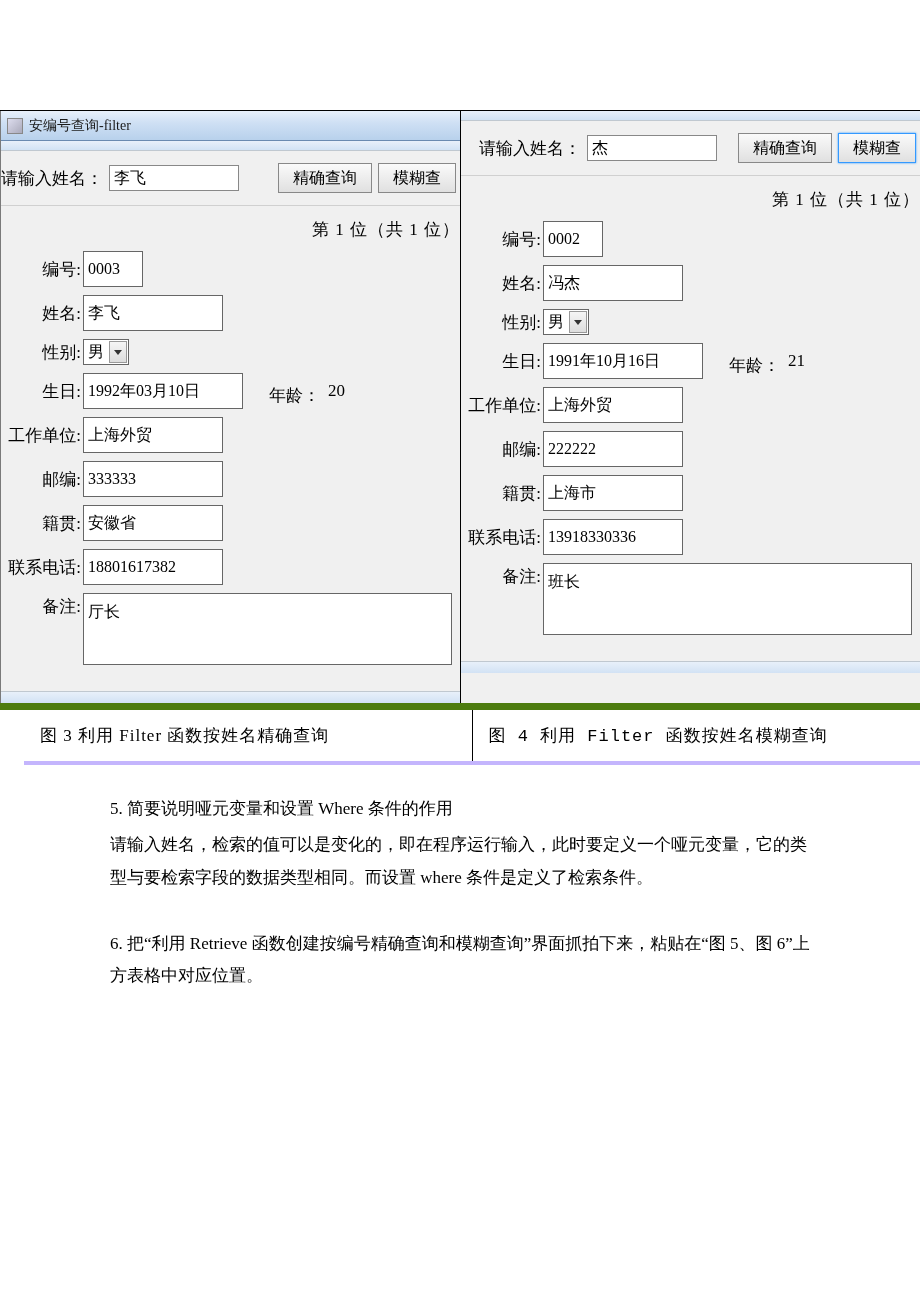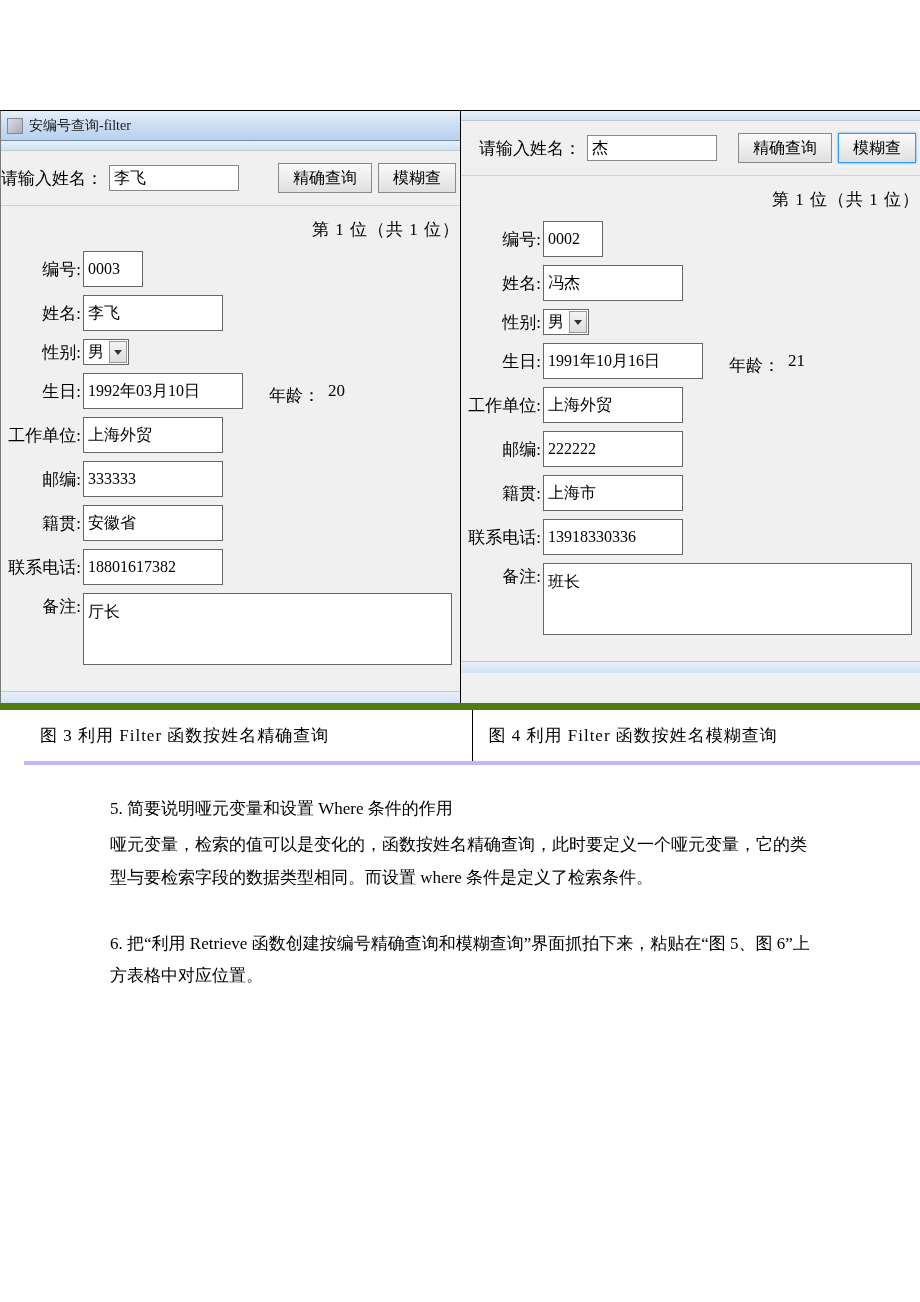--- a/index.html
+++ b/index.html
@@ -62,21 +62,21 @@
     .age-value { margin-left: 8px; font-size: 17px; }
     .textarea-field {
       border: 1px solid #666; background: #fff; padding: 8px 4px;
       font-size: 16px; font-family: inherit; height: 72px; resize: none; flex: 1; margin-right: 8px;
     }
     .form-row.remarks { align-items: flex-start; }
     .form-row.remarks .form-label { padding-top: 2px; }
     .bottom-strip { height: 12px; background: linear-gradient(to bottom, #e8f0fa, #d2e2f4); border-top: 1px solid #c0c8d0; }
     .caption-row { display: flex; border-bottom: 4px solid #c4b5fd; margin-left: 24px; }
     .caption-cell { flex: 1; padding: 14px 16px; font-size: 17px; letter-spacing: 1px; }
-    .caption-cell + .caption-cell { border-left: 1px solid #000; }
+    .caption-cell + .caption-cell { border-left: 1px solid #000; font-family: Liberation Mono, monospace; }
     .body-text { padding: 28px 110px 40px 110px; font-size: 17px; line-height: 1.9; }
     .body-text p { margin-bottom: 4px; }
     .body-text .q-num { margin-top: 34px; }
   </style>
 </head>
 <body>
 
 <div class="page">
   <div style="height:110px"></div>
 
@@ -217,16 +217,16 @@
     </div>
   </div>
 
   <div class="caption-row">
     <div class="caption-cell">图 3  利用 Filter 函数按姓名精确查询</div>
     <div class="caption-cell">图 4  利用 Filter 函数按姓名模糊查询</div>
   </div>
 
   <div class="body-text">
     <p>5.  简要说明哑元变量和设置 Where 条件的作用</p>
-    <p>哑元变量，检索的值可以是变化的，函数按姓名精确查询，此时要定义一个哑元变量，它的类型与要检索字段的数据类型相同。而设置 where 条件是定义了检索条件。</p>
+    <p>请输入姓名，检索的值可以是变化的，即在程序运行输入，此时要定义一个哑元变量，它的类型与要检索字段的数据类型相同。而设置 where 条件是定义了检索条件。</p>
     <p class="q-num">6.  把“利用 Retrieve 函数创建按编号精确查询和模糊查询”界面抓拍下来，粘贴在“图 5、图 6”上方表格中对应位置。</p>
   </div>
 </div>
 
 </body></html>

